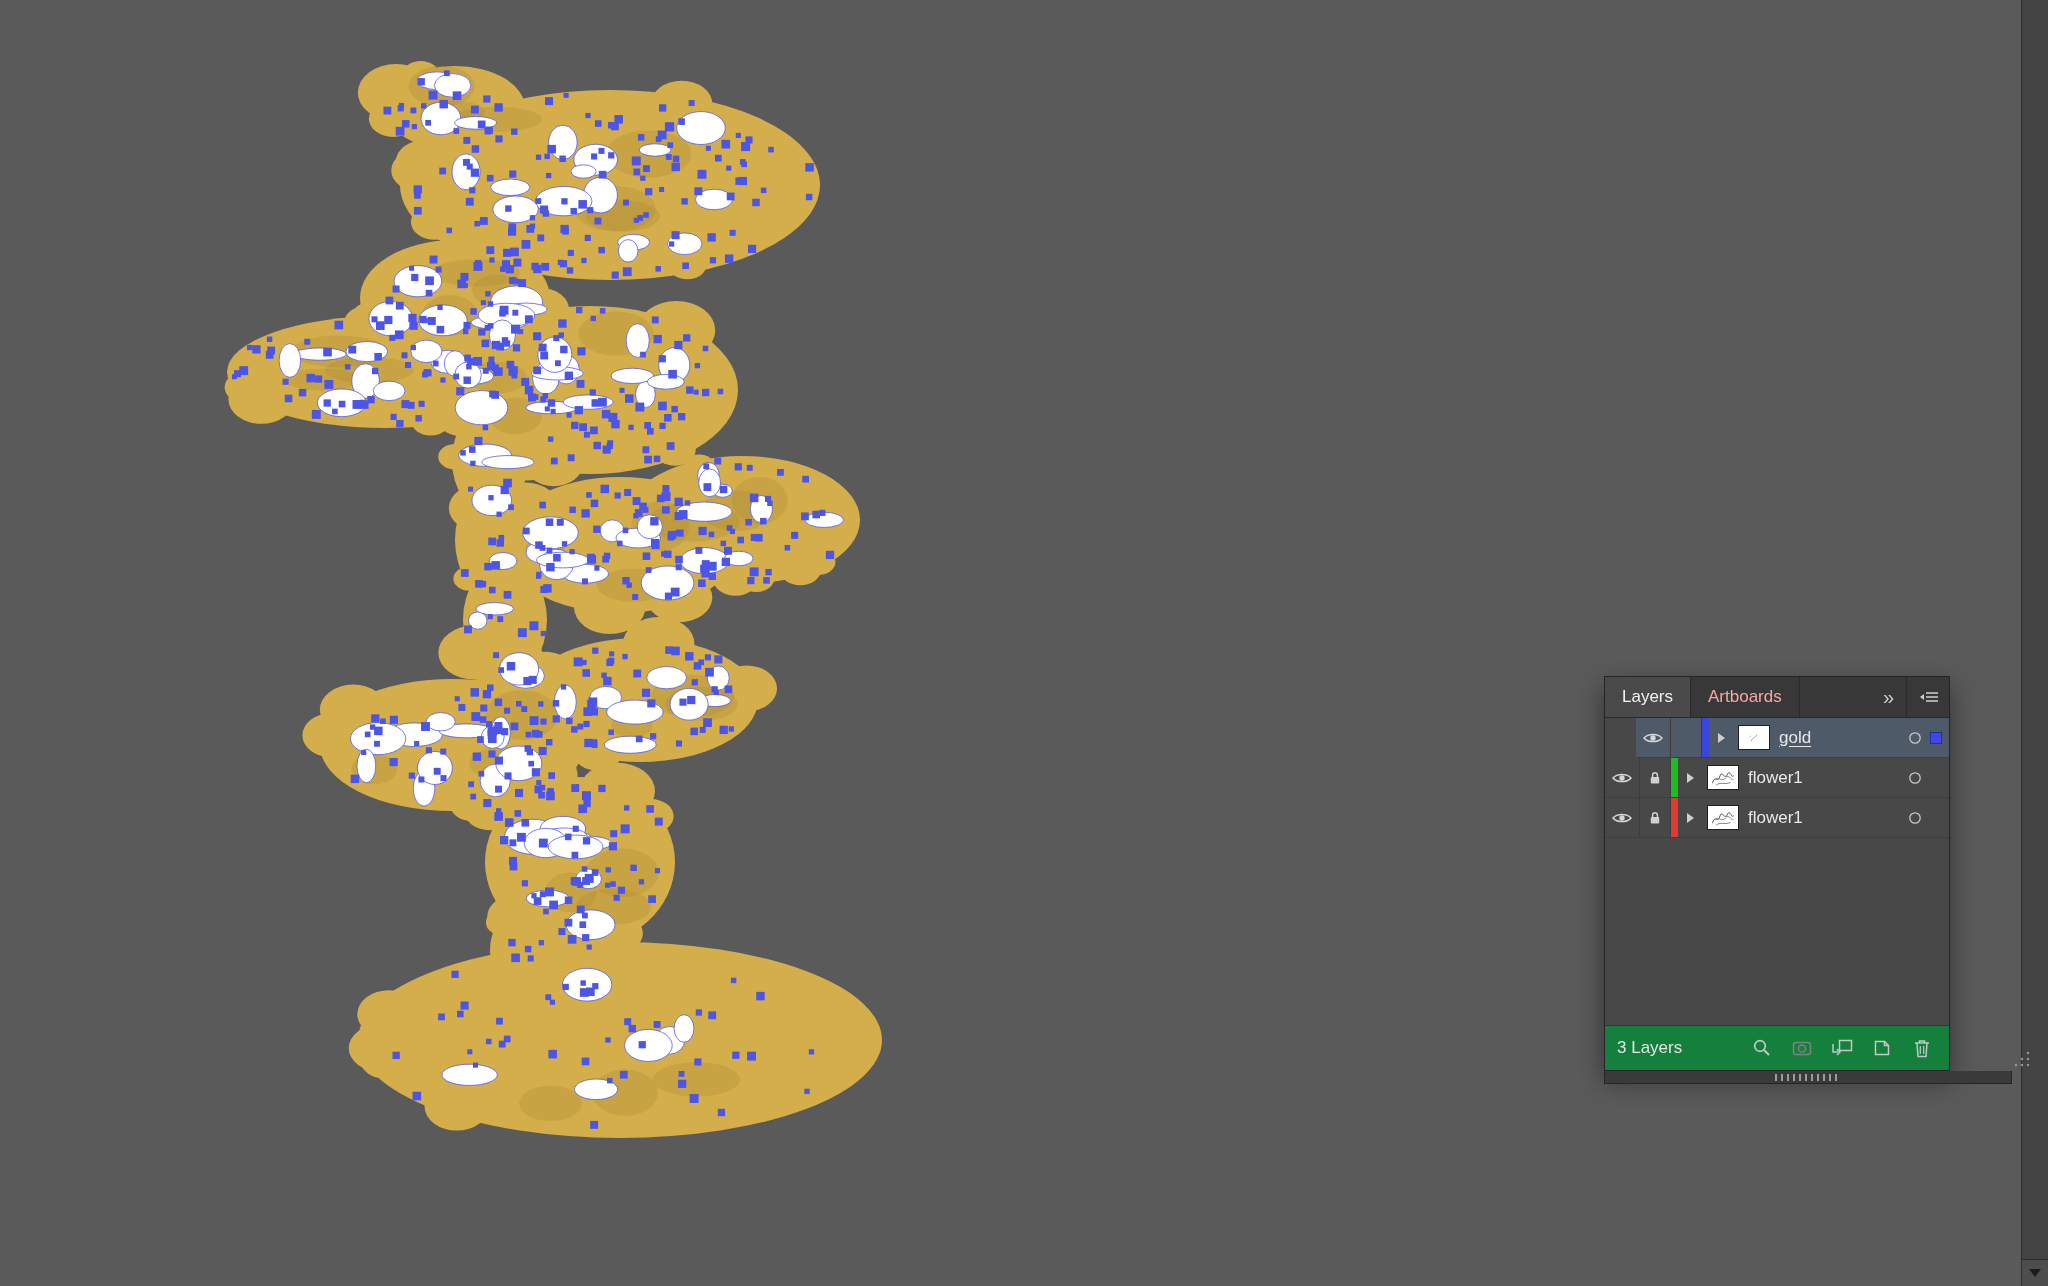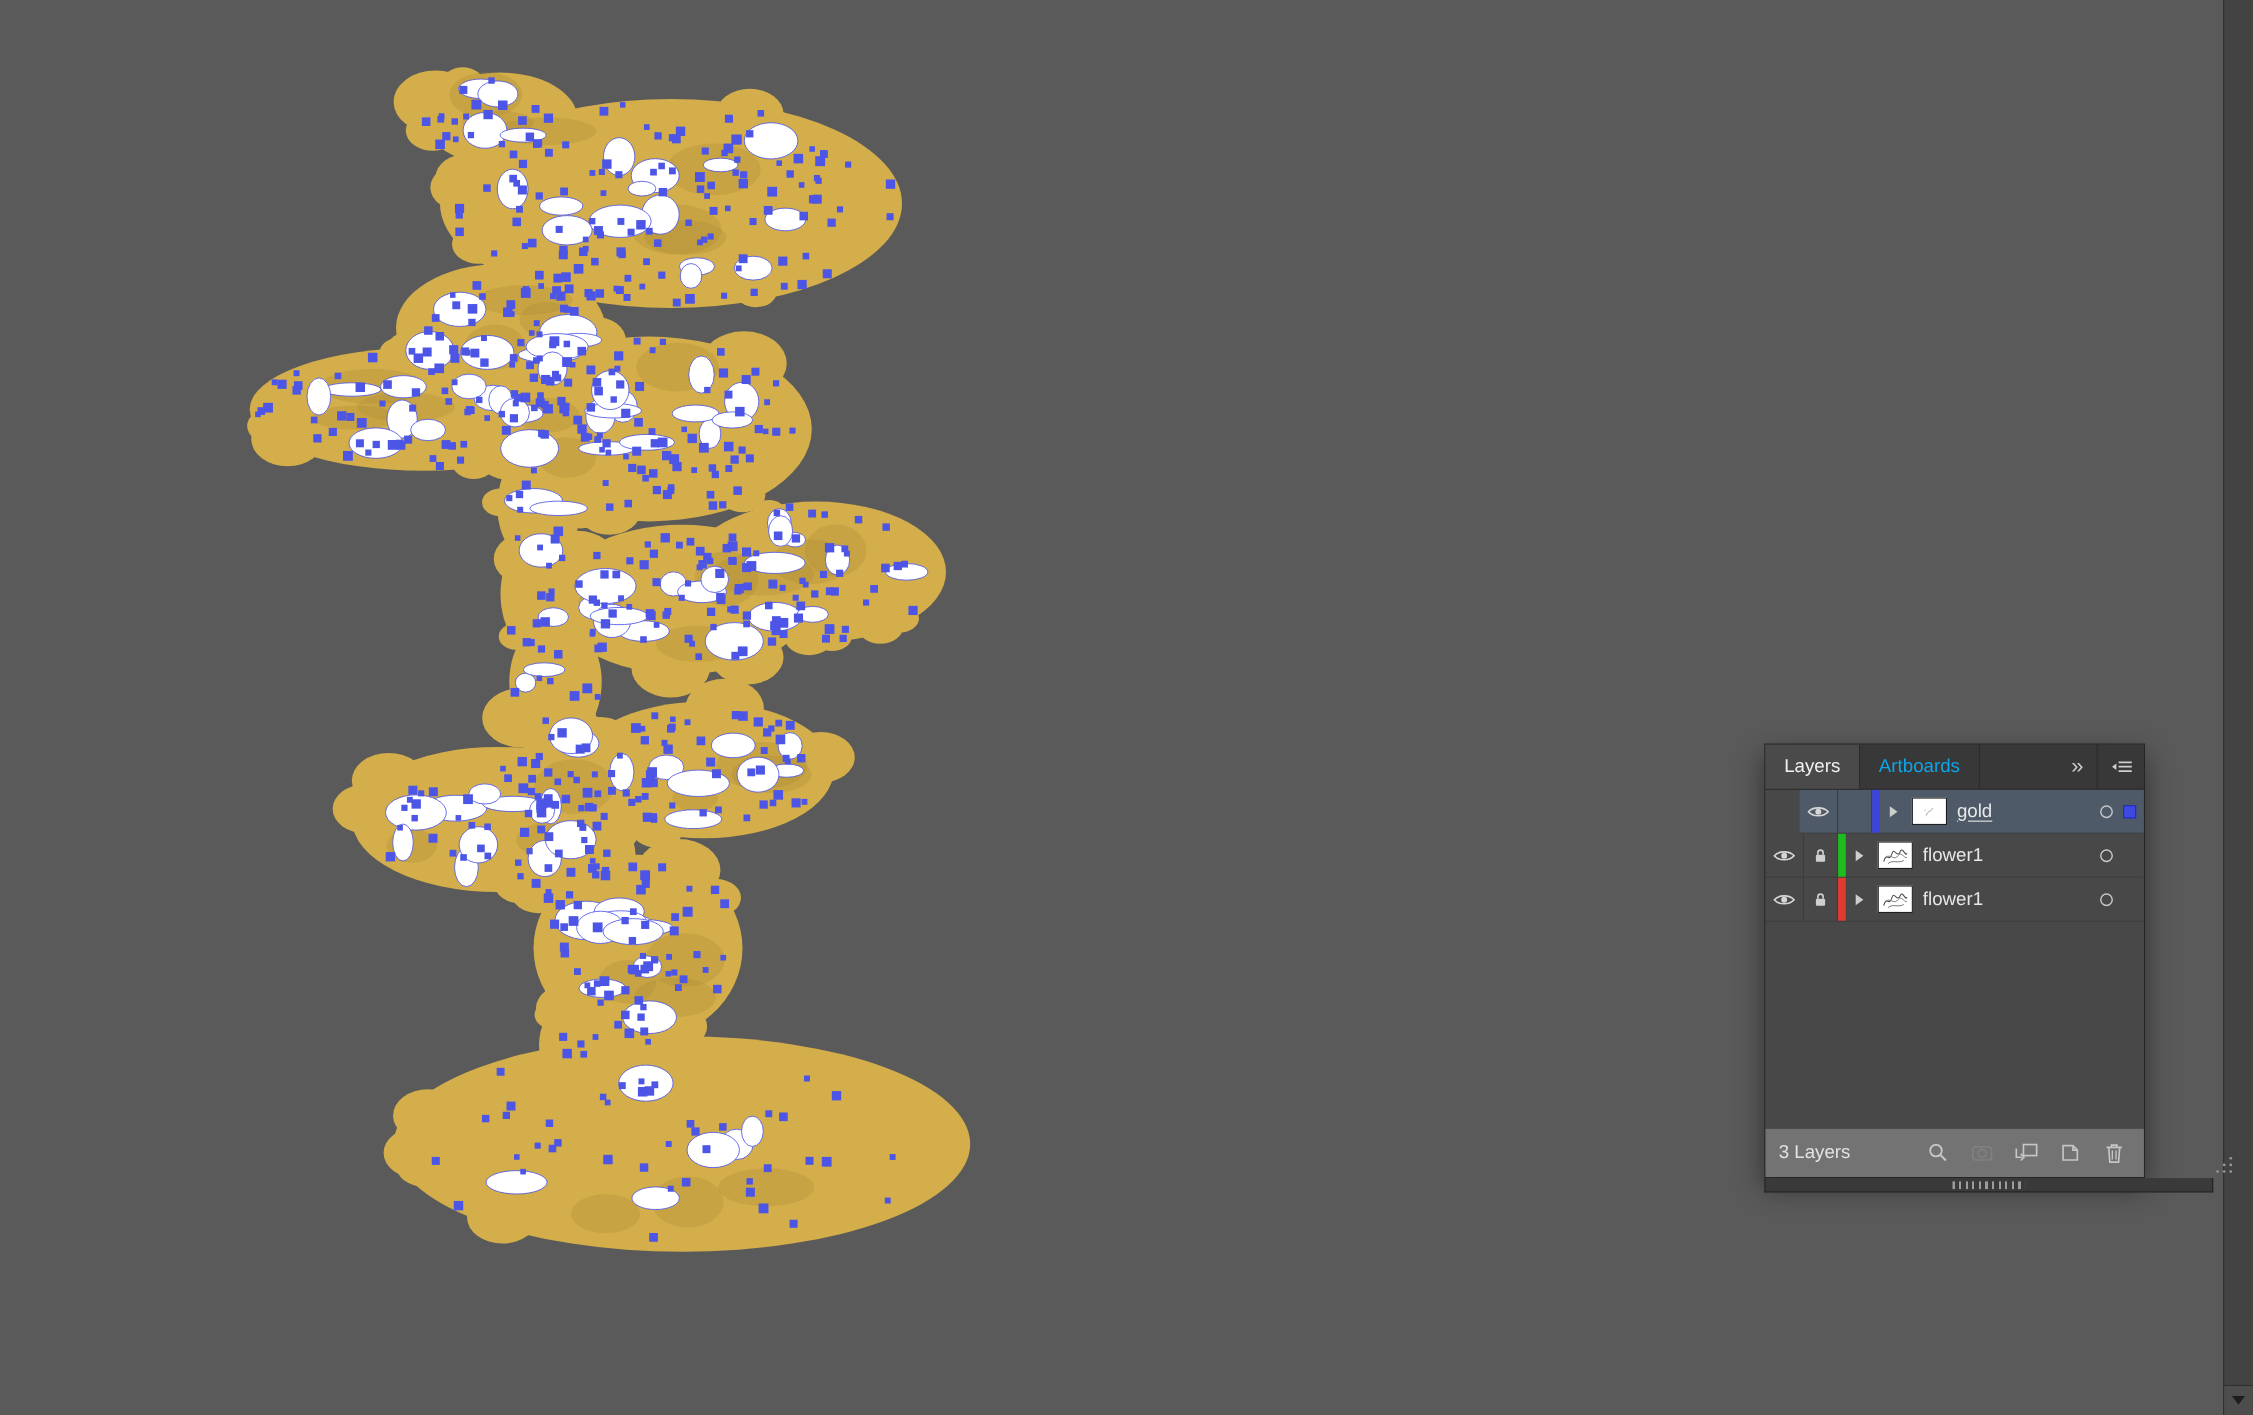--- a/index.html
+++ b/index.html
@@ -20,21 +20,21 @@
     border-top:1px solid #2e2e2e;display:flex;align-items:center;justify-content:center;}
   .down-tri{width:0;height:0;border-left:6px solid transparent;border-right:6px solid transparent;
     border-top:8px solid #1d1d1d;}
 
   
   .panel{position:absolute;left:1604px;top:676px;width:346px;height:395px;
     background:#484848;border:1px solid #252525;box-sizing:border-box;
     box-shadow:0 10px 24px rgba(0,0,0,.45);display:flex;flex-direction:column;}
   .tabbar{height:40px;flex:0 0 40px;background:#383838;display:flex;align-items:stretch;
     border-bottom:1px solid #292929;}
-  .tab{padding:0 17px;display:flex;align-items:center;font-size:17px;color:#0ea5e9;
+  .tab{padding:0 17px;display:flex;align-items:center;font-size:17px;color:#fca5a5;
     border-right:1px solid #2b2b2b;cursor:default;}
   .tab.active{background:#4a4a4a;color:#f1f1f1;}
   .tab-icons{margin-left:auto;display:flex;align-items:center;gap:12px;padding:0 10px;color:#cfcfcf;}
   .collapse-ic{font-size:20px;line-height:1;color:#cfcfcf;}
   .tab-sep{width:1px;align-self:stretch;background:#2b2b2b;}
 
   .rows{flex:1 1 auto;background:#484848;overflow:hidden;}
   .row{height:40px;display:flex;align-items:center;border-bottom:1px solid #3e3e3e;box-sizing:border-box;}
   .row.selected{background:#4e5a68;margin-left:31px;}
   .col-eye{width:34px;align-self:stretch;display:flex;align-items:center;justify-content:center;
@@ -52,21 +52,21 @@
   .row[data-thumb="dense"] .scribble-sparse{display:none;}
   .row[data-thumb="sparse"] .scribble-dense{display:none;}
   .name{flex:1 1 auto;font-size:17px;color:#e8e8e8;white-space:nowrap;overflow:hidden;}
   .row.selected .name-text{text-decoration:underline;text-underline-offset:3px;}
   .target{width:26px;flex:0 0 26px;display:flex;align-items:center;justify-content:center;}
   .sel-square{width:12px;height:12px;flex:0 0 12px;background:#3d49e0;border:1px solid #202cb5;
     box-sizing:border-box;margin:0 7px 0 2px;visibility:hidden;}
   .row.selected .sel-square{visibility:visible;}
 
   .statusbar{flex:0 0 44px;height:44px;display:flex;align-items:center;padding:0 12px;
-    border-top:1px solid #353535;background:#737373;}
+    border-top:1px solid #353535;background:#15803d;}
   .status-label{font-size:17px;color:#e3e3e3;}
   .status-icons{margin-left:auto;display:flex;align-items:center;gap:10px;}
   .sicon{width:30px;height:26px;display:flex;align-items:center;justify-content:center;}
 
   
   .gripper{position:absolute;left:1604px;top:1071px;width:408px;height:13px;background:#3a3a3a;
     border:1px solid #252525;border-top:none;box-sizing:border-box;
     display:flex;align-items:center;justify-content:center;}
   .dashes{width:66px;height:7px;
     background:repeating-linear-gradient(90deg,#9c9c9c 0 2px,transparent 2px 6px);}

